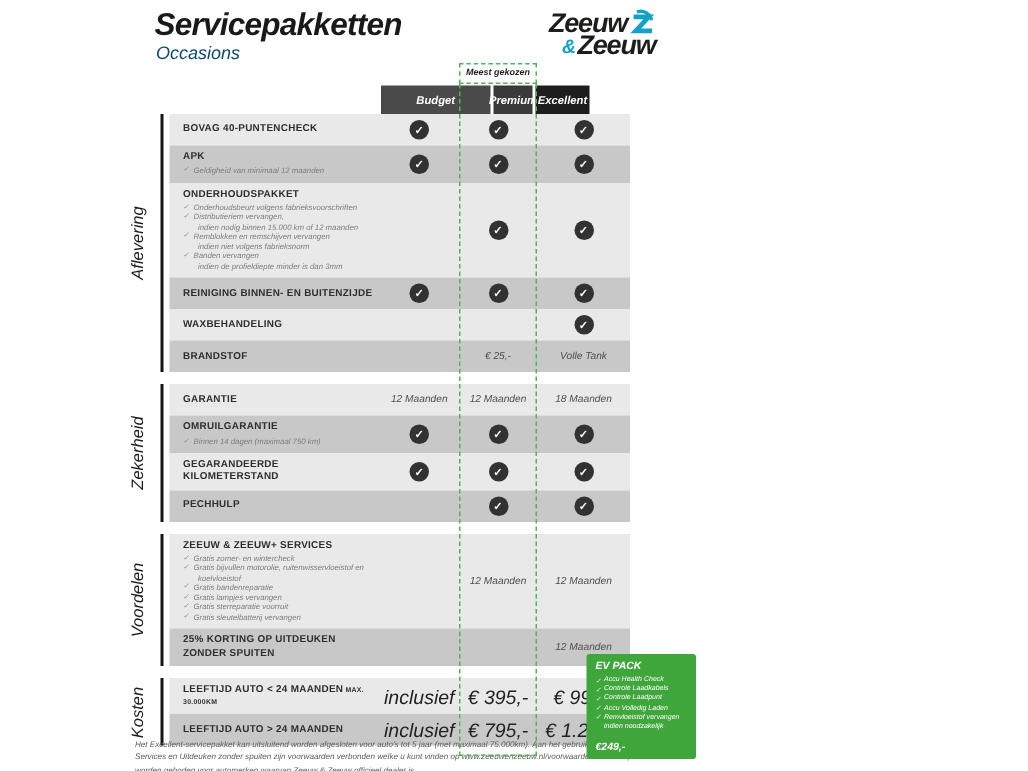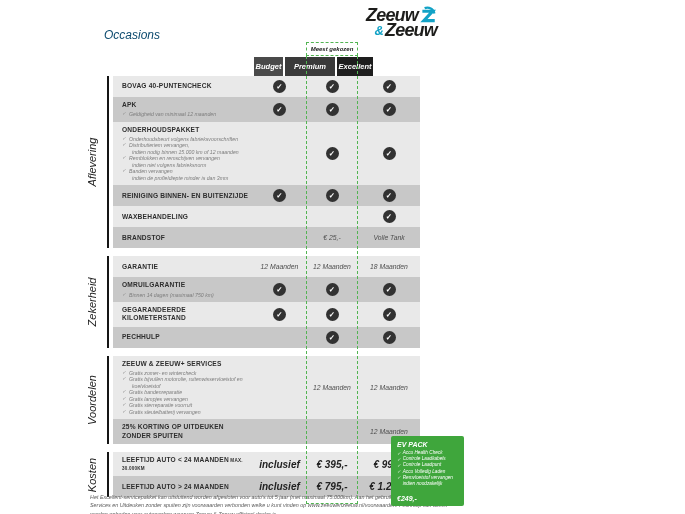--- a/index.html
+++ b/index.html
@@ -27,22 +27,22 @@
   .table{position:absolute;left:113px;top:42px;width:307px}
   .badge{position:absolute;left:193px;top:0;width:52px;height:14px;background:#fff;
          border:1px dashed var(--dashed-green);display:flex;align-items:center;justify-content:center;
          font-size:6px;font-weight:bold;font-style:italic;color:#222;z-index:3}
   .premium-outline{position:absolute;left:193px;top:14px;width:52px;
          border-left:1px dashed var(--dashed-green);border-right:1px dashed var(--dashed-green);
          border-bottom:1px dashed var(--dashed-green);z-index:2;pointer-events:none}
   .head-row{display:flex;margin-left:140px;height:19px;margin-top:15px}
   .col-head{display:flex;align-items:center;justify-content:center;color:#fff;
             font-size:7.5px;font-weight:bold;font-style:italic;margin:0 1px}
-  .col-head.c0{width:29px;background:var(--header-budget)}
-  .col-head.c1{width:50px;background:var(--header-premium)}
+  .col-head.c0{width:73px;background:var(--header-budget)}
+  .col-head.c1{width:26px;background:var(--header-premium)}
   .col-head.c2{width:36px;background:var(--header-excellent)}
 
   .section{position:relative;margin-bottom:8px}
   .section-line{position:absolute;left:-6px;top:0;height:100%;width:1.5px;background:#151515}
   .section-name{position:absolute;left:-27px;top:50%;transform:translateY(-50%) rotate(180deg);
                 writing-mode:vertical-rl;font-style:italic;font-size:11px;color:#1c1c1c;white-space:nowrap}
 
   .row{display:flex;width:307px;min-height:21px}
   .row.light{background:var(--row-light)}
   .row.dark{background:var(--row-dark)}
@@ -53,39 +53,40 @@
   .subs{list-style:none;margin-top:2px}
   .sub-line,.sub-cont{font-size:5.2px;font-style:italic;color:#7d7d7d;line-height:1.25;display:flex}
   .sub-check{margin-right:3px;font-size:4.8px;color:#8a8a8a;flex:0 0 auto}
   .sub-cont{padding-left:10px}
   .cell{display:flex;align-items:center;justify-content:center}
   .cell.c0{width:53px}.cell.c1{width:52px}.cell.c2{width:62px}
   .check{width:13px;height:13px;border-radius:50%;background:var(--check-circle);color:#fff;
          font-size:7.5px;display:flex;align-items:center;justify-content:center;font-weight:bold}
   .val{font-size:6.8px;color:#4e4e4e}
   .val.em{font-style:italic}
-  .val.strong{font-weight:bold;color:#222;font-size:10px;font-style:italic}
+  .val.strong{font-weight:normal;color:#222;font-size:13px;font-style:italic}
 
   .ev{position:absolute;left:391px;top:436px;width:73px;height:70px;background:var(--green);
       border-radius:2px;color:#fff;padding:5px 5px 4px 6px;z-index:5;
       display:flex;flex-direction:column}
   .ev-title{font-size:7px;font-weight:bold;font-style:italic;margin-bottom:2px}
   .ev-items{flex:1}
   .ev-item{font-size:4.7px;font-style:italic;line-height:1.3;display:flex}
   .ev-item .sub-check{color:#fff;margin-right:2px;font-size:4.4px;margin-top:0.5px}
   .ev-price{font-size:7px;font-weight:bold;font-style:italic}
 
   .footer{position:absolute;left:90px;top:493px;width:372px;font-size:5.4px;font-style:italic;
           color:#5c5c5c;line-height:1.55}
 </style>
 </head>
 <body>
 
 <div class="page">
 
+  <h1 class="title">Servicepakketten</h1>
   <div class="subtitle">Occasions</div>
 
   <div class="logo">
     <div class="logo-line1">
       <span class="logo-word">Zeeuw</span>
       <span class="zmark">
         <svg viewBox="0 0 24 24" width="18" height="18">
           <path d="M4.5 7 H18 L6.5 19.5 H21" fill="none" stroke="#12a2c6" stroke-width="4.2"></path>
           <path d="M20.5 10 A 9.5 9.5 0 0 0 7.5 2.8" fill="none" stroke="#12a2c6" stroke-width="3"></path>
         </svg>

